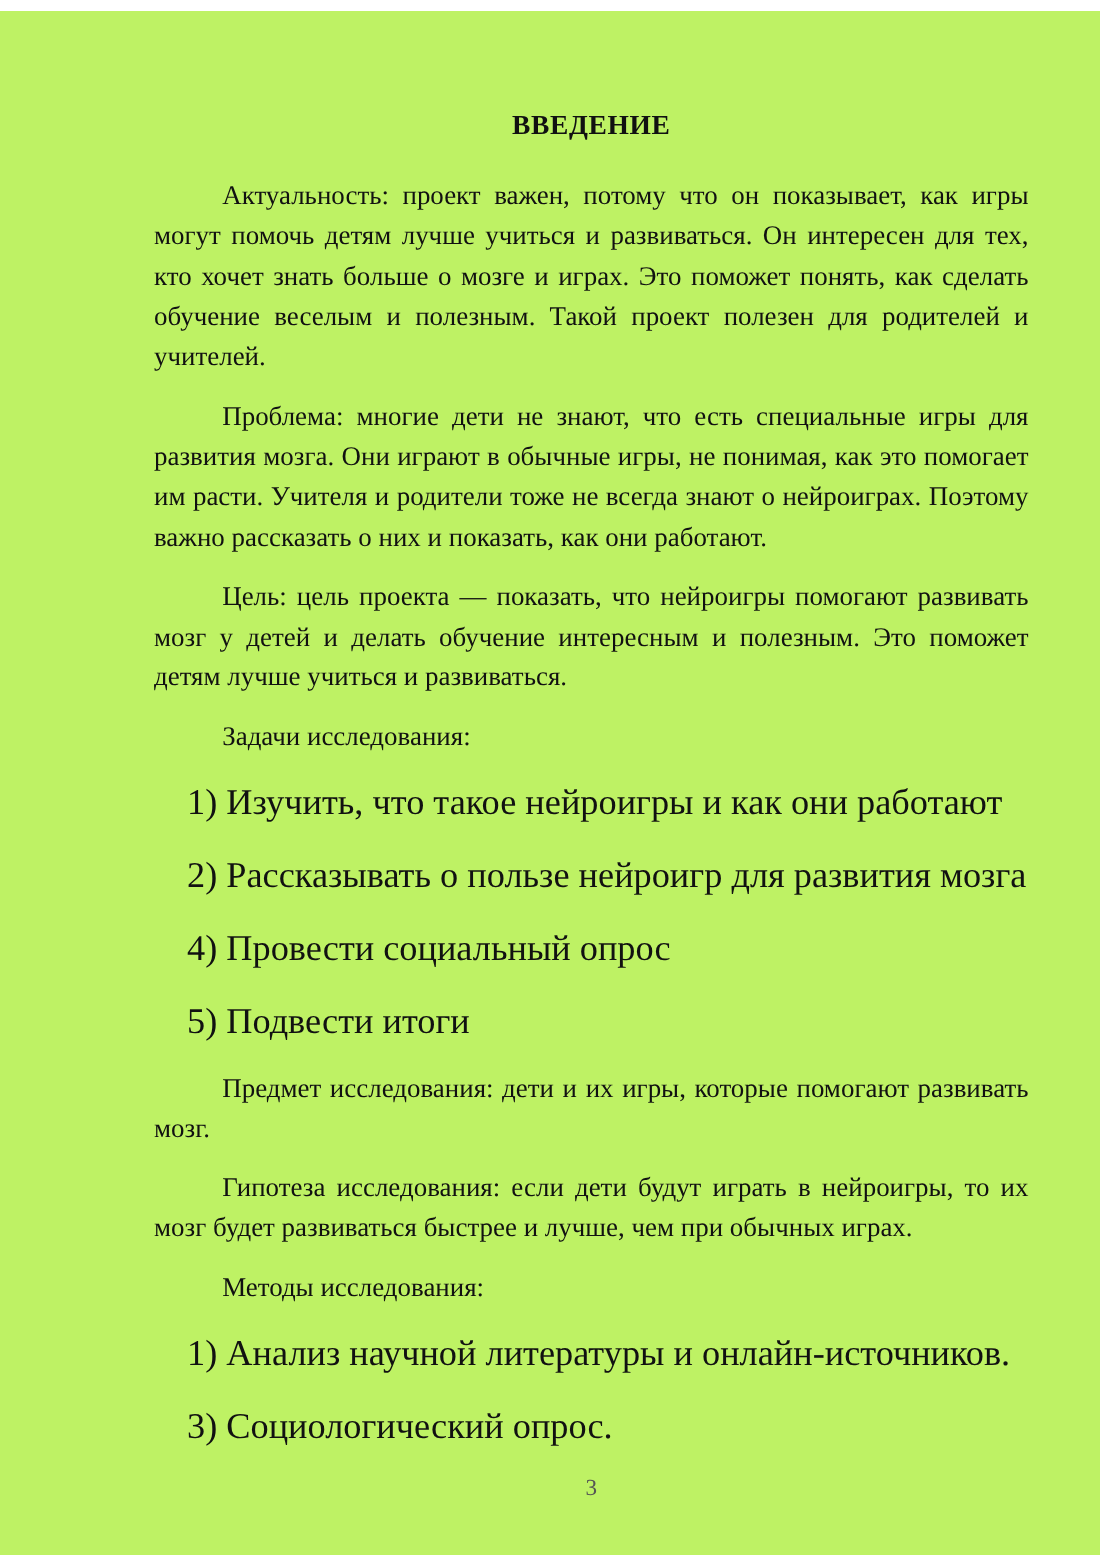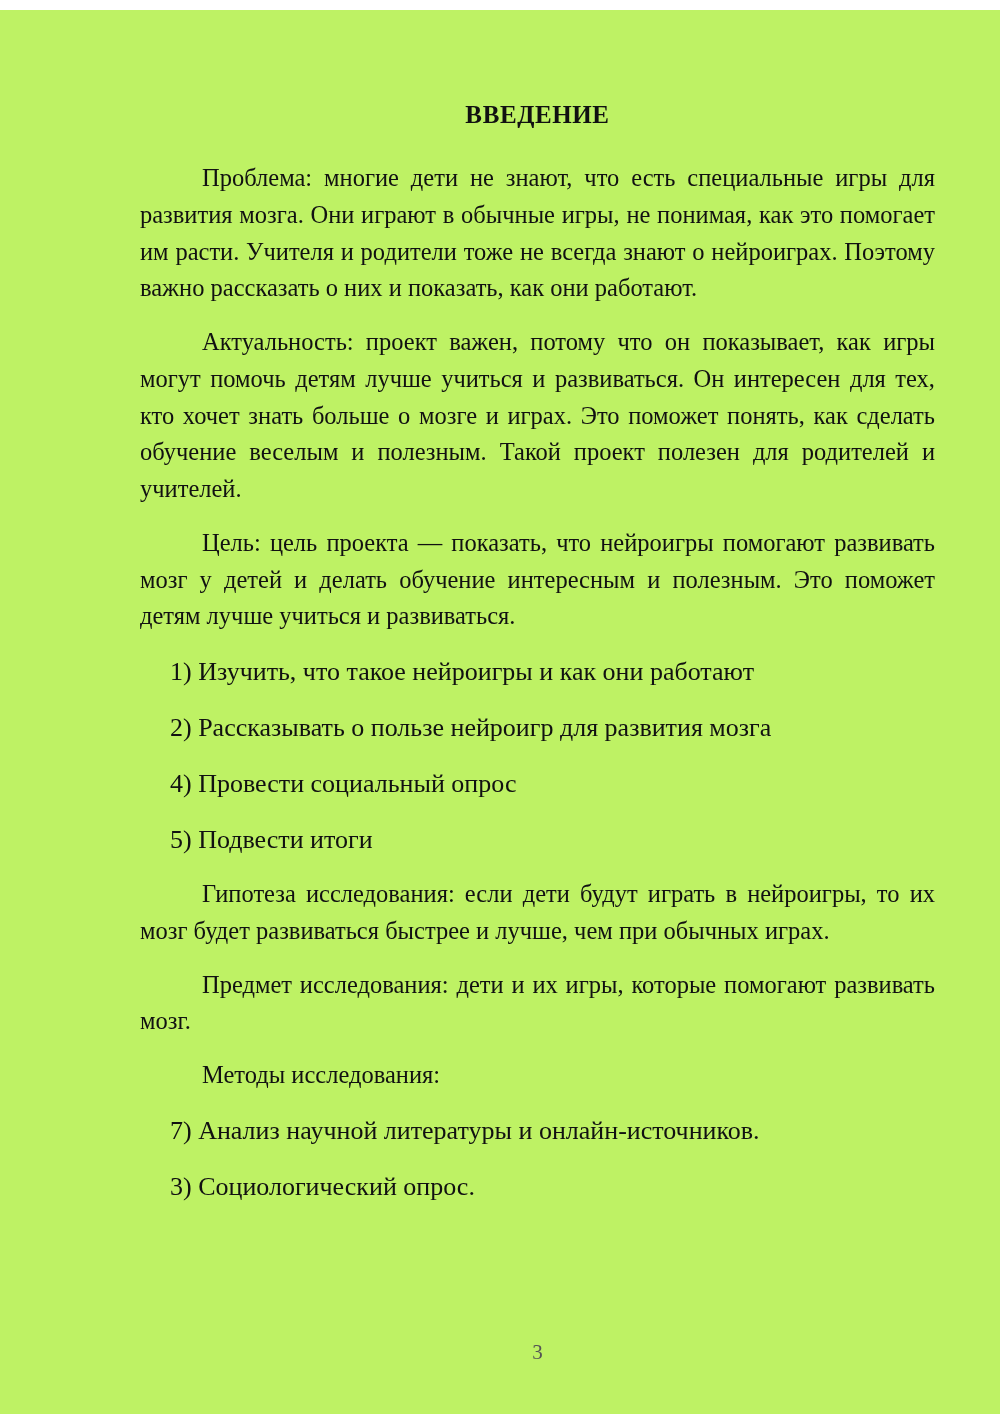--- a/index.html
+++ b/index.html
@@ -44,21 +44,21 @@
     hyphens: none;
   }
   .para-noindent-label {
     font-size: 24.5px;
     line-height: 1.50;
     text-align: left;
     text-indent: 62px;
     margin: 0 0 17px 0;
   }
   .list-item {
-    font-size: 26px;
+    font-size: 33px;
     line-height: 1.50;
     text-align: left;
     text-indent: 30px;
     margin: 0 0 17px 0;
   }
   .page-number {
     position: absolute;
     left: 0;
     right: 0;
     top: 1330px;
@@ -70,44 +70,45 @@
 </style>
 </head>
 <body>
 
 <div class="page">
 
   <div class="content">
 
     <h1 class="doc-heading">ВВЕДЕНИЕ</h1>
 
+    <p class="para">Актуальность: проект важен, потому что он показывает, как игры могут помочь детям лучше учиться и развиваться. Он интересен для тех, кто хочет знать больше о мозге и играх. Это поможет понять, как сделать обучение веселым и полезным. Такой проект полезен для родителей и учителей.</p>
+
     <p class="para">Проблема: многие дети не знают, что есть специальные игры для развития мозга. Они играют в обычные игры, не понимая, как это помогает им расти. Учителя и родители тоже не всегда знают о нейроиграх. Поэтому важно рассказать о них и показать, как они работают.</p>
-
-    <p class="para">Актуальность: проект важен, потому что он показывает, как игры могут помочь детям лучше учиться и развиваться. Он интересен для тех, кто хочет знать больше о мозге и играх. Это поможет понять, как сделать обучение веселым и полезным. Такой проект полезен для родителей и учителей.</p>
 
     <p class="para">Цель: цель проекта — показать, что нейроигры помогают развивать мозг у детей и делать обучение интересным и полезным. Это поможет детям лучше учиться и развиваться.</p>
 
+    <p class="para-noindent-label">Задачи исследования:</p>
 
     <p class="list-item">1) Изучить, что такое нейроигры и как они работают</p>
 
     <p class="list-item">2) Рассказывать о пользе нейроигр для развития мозга</p>
 
 
     <p class="list-item">4) Провести социальный опрос</p>
 
     <p class="list-item">5) Подвести итоги</p>
 
 
+    <p class="para">Предмет исследования: дети и их игры, которые помогают развивать мозг.</p>
+
     <p class="para">Гипотеза исследования: если дети будут играть в нейроигры, то их мозг будет развиваться быстрее и лучше, чем при обычных играх.</p>
-
-    <p class="para">Предмет исследования: дети и их игры, которые помогают развивать мозг.</p>
 
     <p class="para-noindent-label">Методы исследования:</p>
 
-    <p class="list-item">7) Анализ научной литературы и онлайн-источников.</p>
+    <p class="list-item">1) Анализ научной литературы и онлайн-источников.</p>
 
 
     <p class="list-item">3) Социологический опрос.</p>
 
   </div>
 
   <div class="page-number">3</div>
 
 </div>
 

